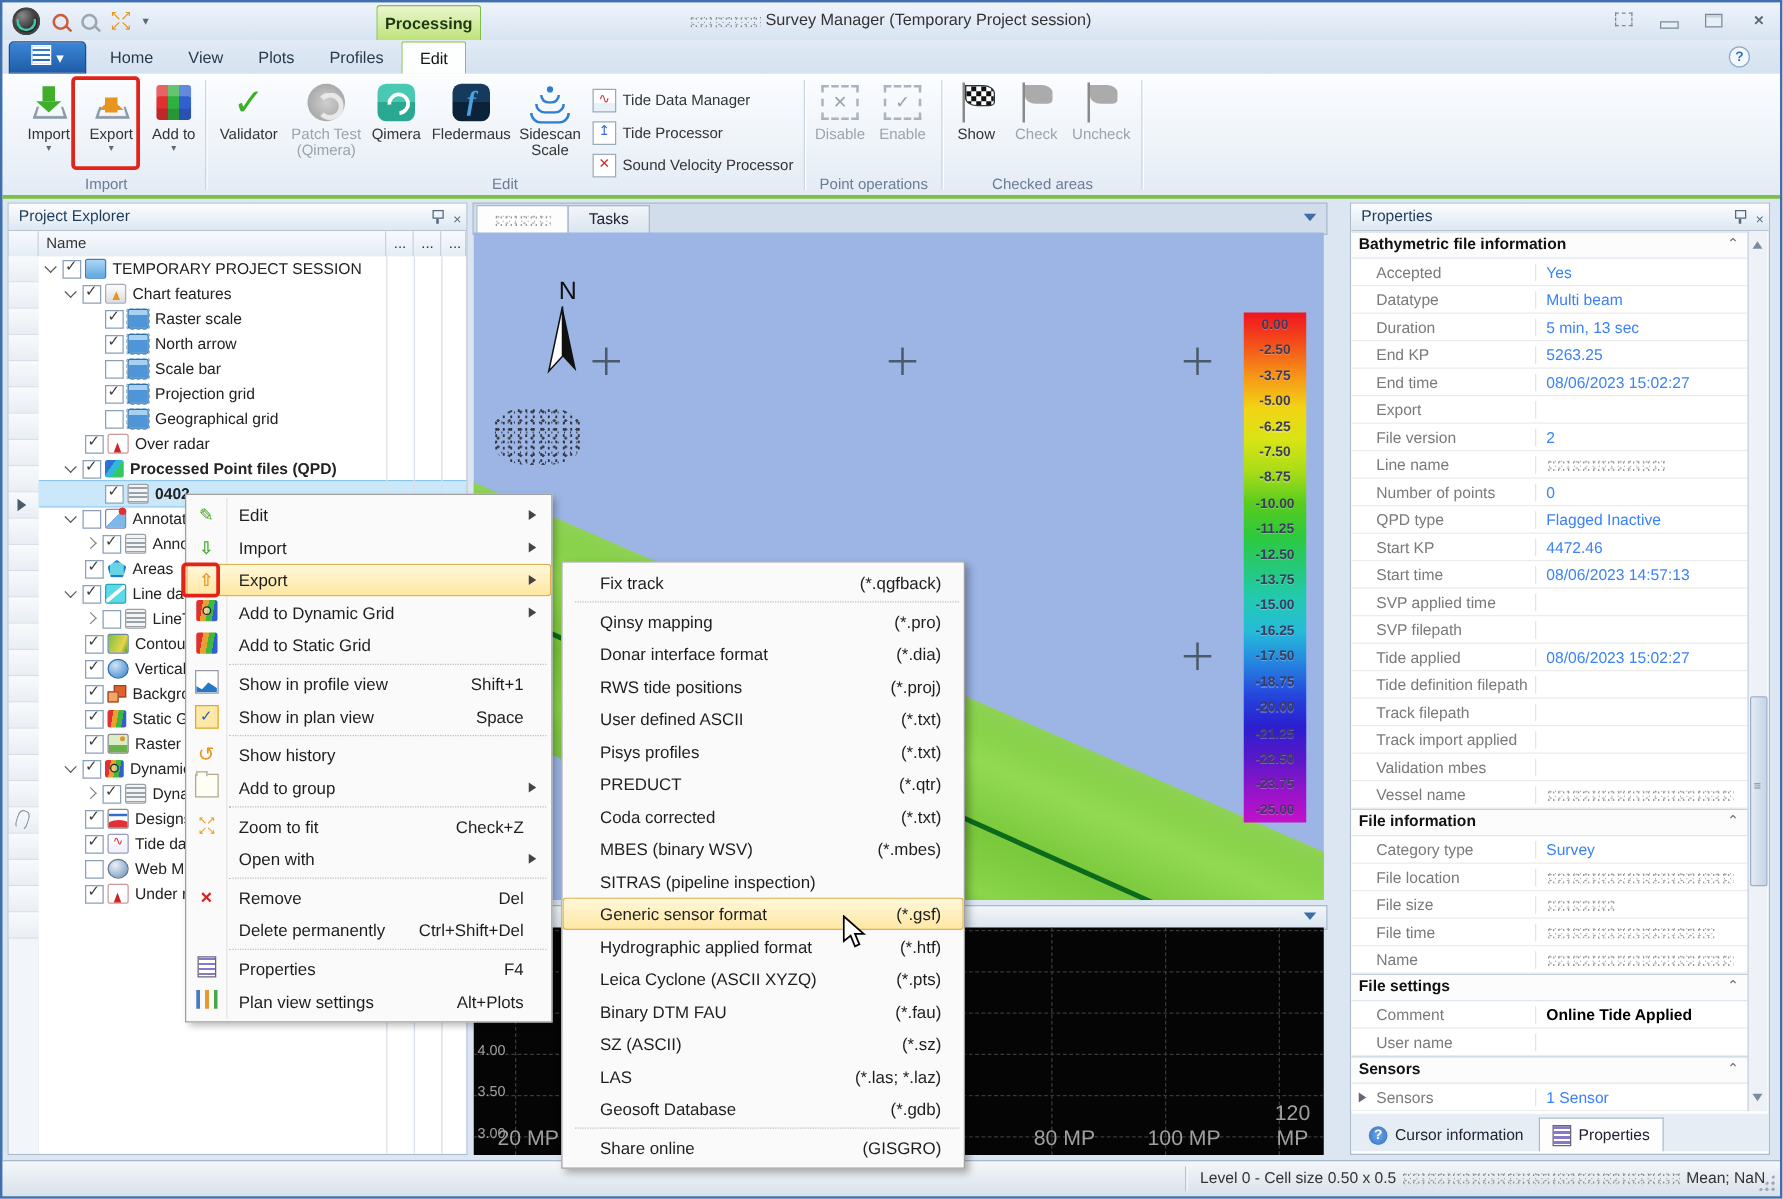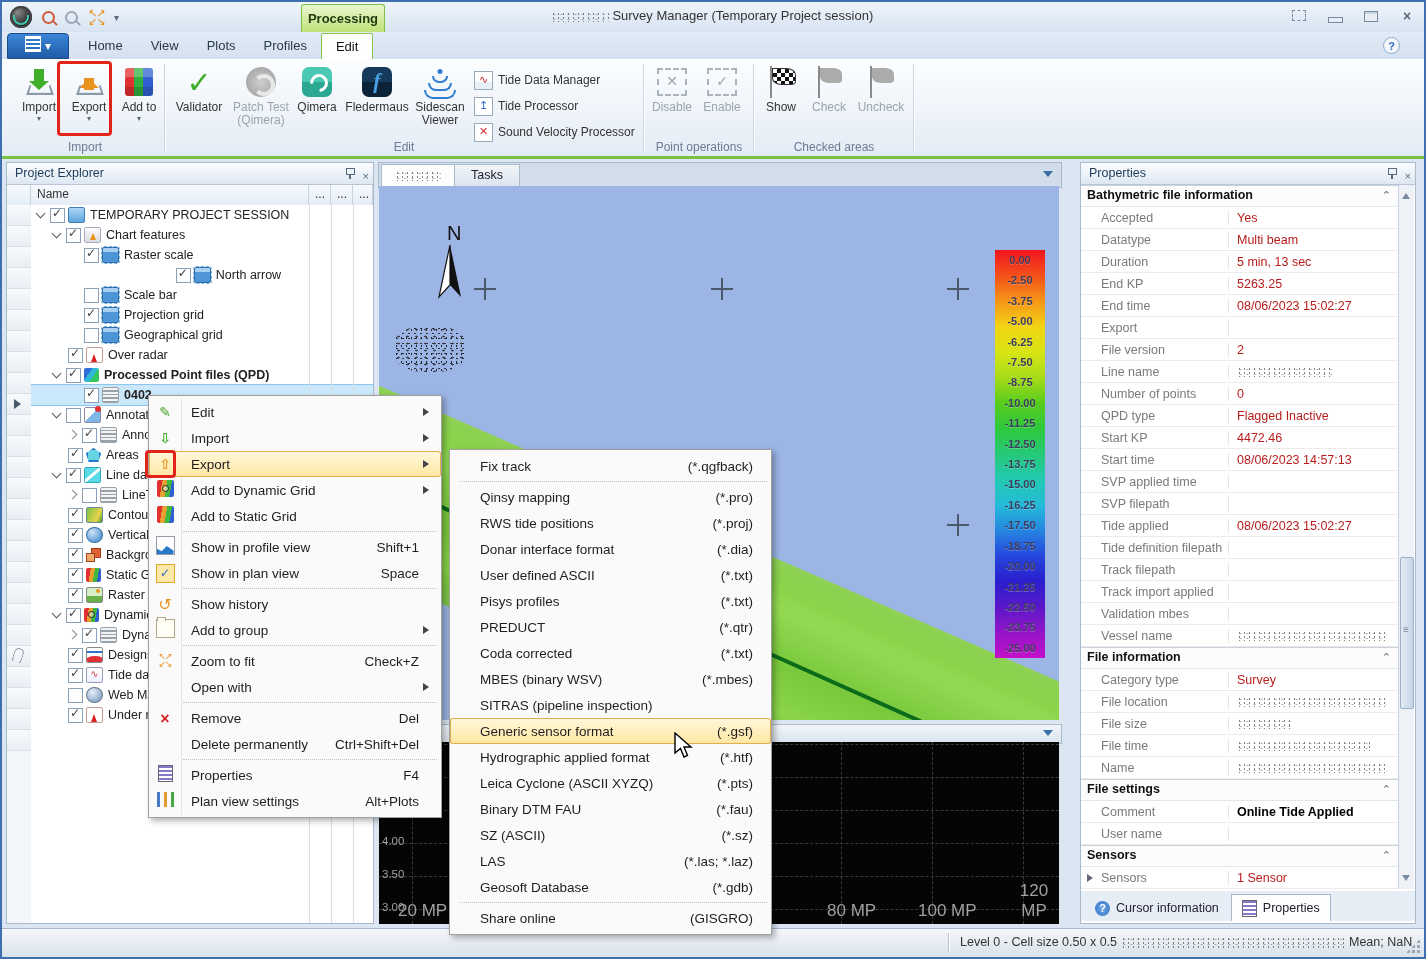--- a/index.html
+++ b/index.html
@@ -159,21 +159,21 @@
   .vgrid{position:absolute;top:0;height:100%;width:0;border-left:1px dashed #3a3a3a;}
   .ylab{position:absolute;left:3px;font-size:11.5px;color:#a0a0a0;}
   .xlab{position:absolute;bottom:3px;font-size:17px;color:#a0a0a0;text-align:center;}
   
   .props{left:1078px;top:160px;width:336px;height:762px;}
   .pcontent{position:absolute;left:0;top:22px;right:16px;bottom:34px;overflow:hidden;background:#fff;}
   .psec{height:20px;line-height:19px;font-size:12.5px;font-weight:bold;color:#111;background:#fcfcfc;border-top:1px solid #c8d2de;border-bottom:1px solid #e0e6ee;padding-left:6px;position:relative;}
   .psec .carat{position:absolute;right:8px;top:0;font-weight:normal;color:#667;font-size:11px;}
   .prow{height:21px;display:flex;border-bottom:1px solid #ececec;font-size:12.5px;align-items:center;}
   .prow .pl{width:148px;padding-left:20px;color:#7a7a7a;border-right:1px solid #e4e4e4;box-sizing:border-box;display:flex;align-items:center;gap:4px;}
-  .prow .pv{flex:1;padding-left:8px;color:#b91c1c;white-space:nowrap;overflow:hidden;}
+  .prow .pv{flex:1;padding-left:8px;color:#3b82f6;white-space:nowrap;overflow:hidden;}
   .prow .pv.bold{color:#000;font-weight:bold;}
   .pexp{width:0;height:0;border:4px solid transparent;border-left:6px solid #667;display:inline-block;}
   .pscroll{position:absolute;right:1px;top:22px;width:15px;bottom:34px;background:#eef1f5;border-left:1px solid #c8d2de;}
   .psthumb{position:absolute;left:1px;top:372px;width:12px;height:150px;background:linear-gradient(90deg,#e4ebf4,#c6d4e6);border:1px solid #9ab0c8;border-radius:2px;}
   .psthumb::after{content:"≡";position:absolute;left:2px;top:66px;color:#7a8ca0;font-size:10px;}
   .psarrow{position:absolute;left:3px;width:0;height:0;border:4px solid transparent;}
   .pbtabs{position:absolute;left:0;bottom:2px;width:100%;height:30px;background:#e7edf5;display:flex;align-items:flex-end;padding-left:4px;box-sizing:border-box;gap:2px;}
   .pbtab{height:26px;padding:0 10px;display:flex;align-items:center;gap:6px;font-size:12.5px;color:#223;}
   .pbtab.active{background:#fdfdfd;border:1px solid #a9bacb;border-bottom:none;}
   .qicon{width:15px;height:15px;border-radius:50%;background:radial-gradient(#6fa8e8,#2f6fc0);color:#fff;font-weight:bold;font-size:11px;text-align:center;line-height:15px;}
@@ -317,21 +317,21 @@
       </div>
       <div class="bigbtn" style="left:246px;width:56px">
         <div class="icon">
             <span class="sidescan">
               <i></i>
               <i></i>
               <i></i>
               <i></i>
             </span>
           </div>
-        <div class="lbl">Sidescan Viewer</div>
+        <div class="lbl">Sidescan Scale</div>
       </div>
       <div class="smallbtn" style="left:308px;top:8px">
         <span class="si16 si-tdm">∿</span>
           <span>Tide Data Manager</span>
       </div>
       <div class="smallbtn" style="left:308px;top:34px">
         <span class="si16 si-tp">↥</span>
           <span>Tide Processor</span>
       </div>
       <div class="smallbtn" style="left:308px;top:60px">
@@ -452,21 +452,21 @@
           <div class="cb on"></div>
           <div class="ti i-chart-features-icon"></div>
           <span>Chart features</span>
         </div>
         <div class="trow" style="padding-left: 36px;">
           <div class="sp"></div>
           <div class="cb on"></div>
           <div class="ti i-layer-icon"></div>
           <span>Raster scale</span>
         </div>
-        <div class="trow" style="padding-left: 36px; justify-content: center;">
+        <div class="trow" style="padding-left: 36px;">
           <div class="sp"></div>
           <div class="cb on"></div>
           <div class="ti i-layer-icon"></div>
           <span>North arrow</span>
         </div>
         <div class="trow" style="padding-left: 36px;">
           <div class="sp"></div>
           <div class="cb"></div>
           <div class="ti i-layer-icon"></div>
           <span>Scale bar</span>
@@ -915,26 +915,26 @@
       <div class="mitem">
         <div class="ml">Fix track</div>
         <div class="msc">(*.qgfback)</div>
       </div>
       <div class="msep"></div>
       <div class="mitem">
         <div class="ml">Qinsy mapping</div>
         <div class="msc">(*.pro)</div>
       </div>
       <div class="mitem">
+        <div class="ml">Donar interface format</div>
+        <div class="msc">(*.dia)</div>
+      </div>
+      <div class="mitem">
         <div class="ml">RWS tide positions</div>
         <div class="msc">(*.proj)</div>
-      </div>
-      <div class="mitem">
-        <div class="ml">Donar interface format</div>
-        <div class="msc">(*.dia)</div>
       </div>
       <div class="mitem">
         <div class="ml">User defined ASCII</div>
         <div class="msc">(*.txt)</div>
       </div>
       <div class="mitem">
         <div class="ml">Pisys profiles</div>
         <div class="msc">(*.txt)</div>
       </div>
       <div class="mitem">

